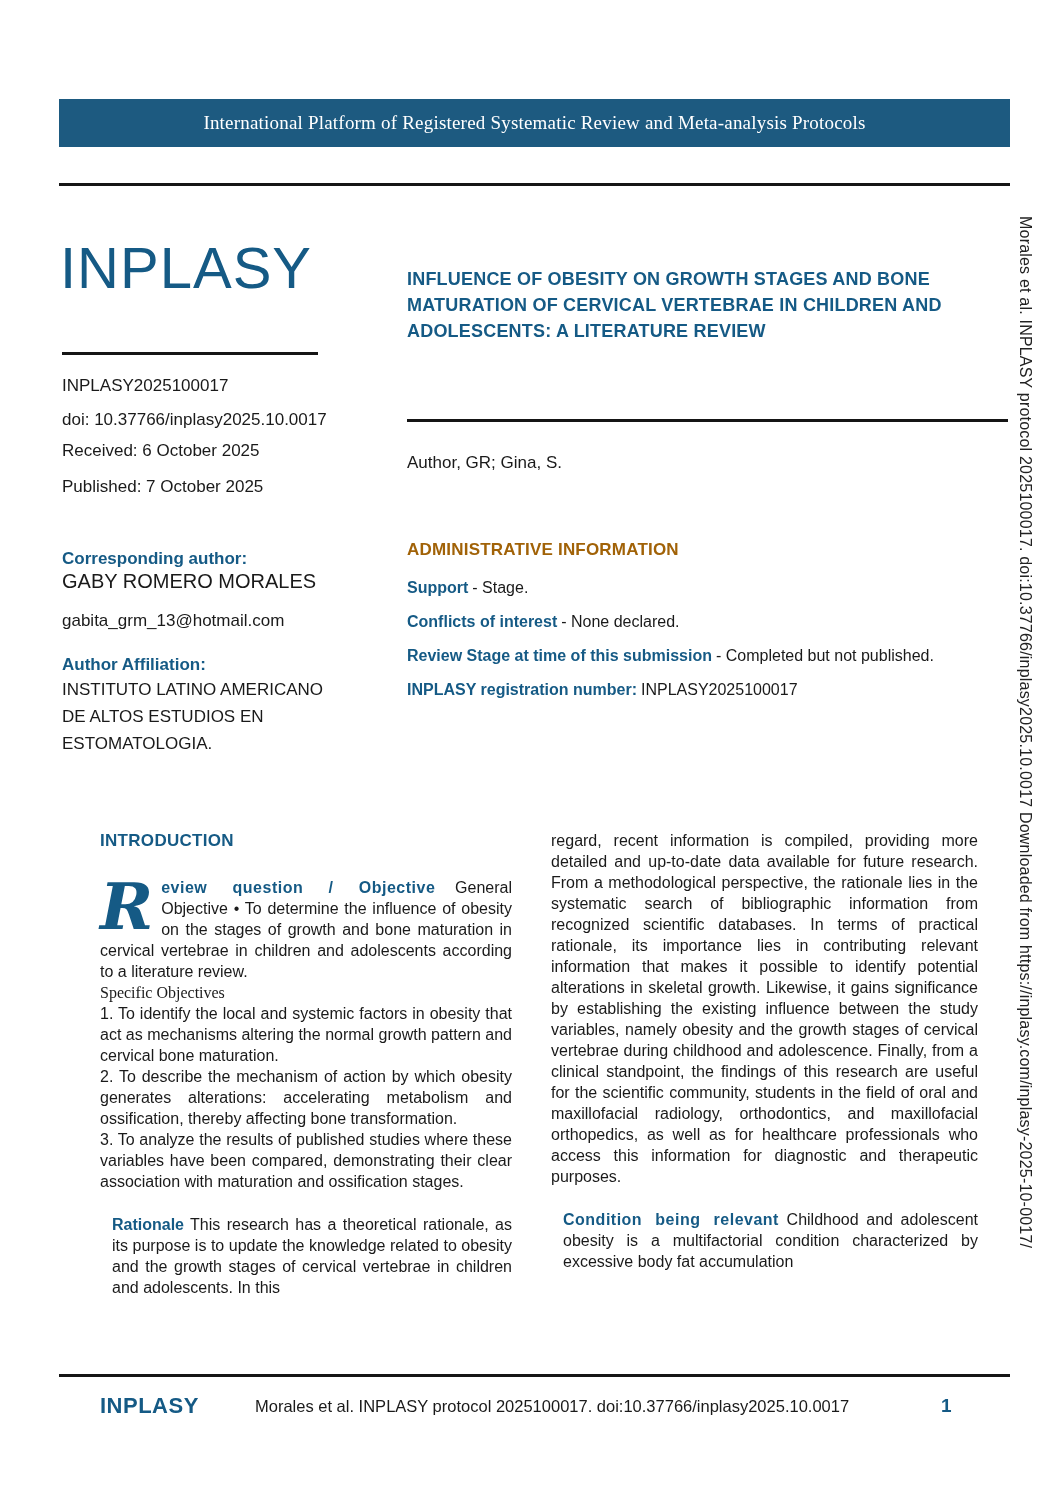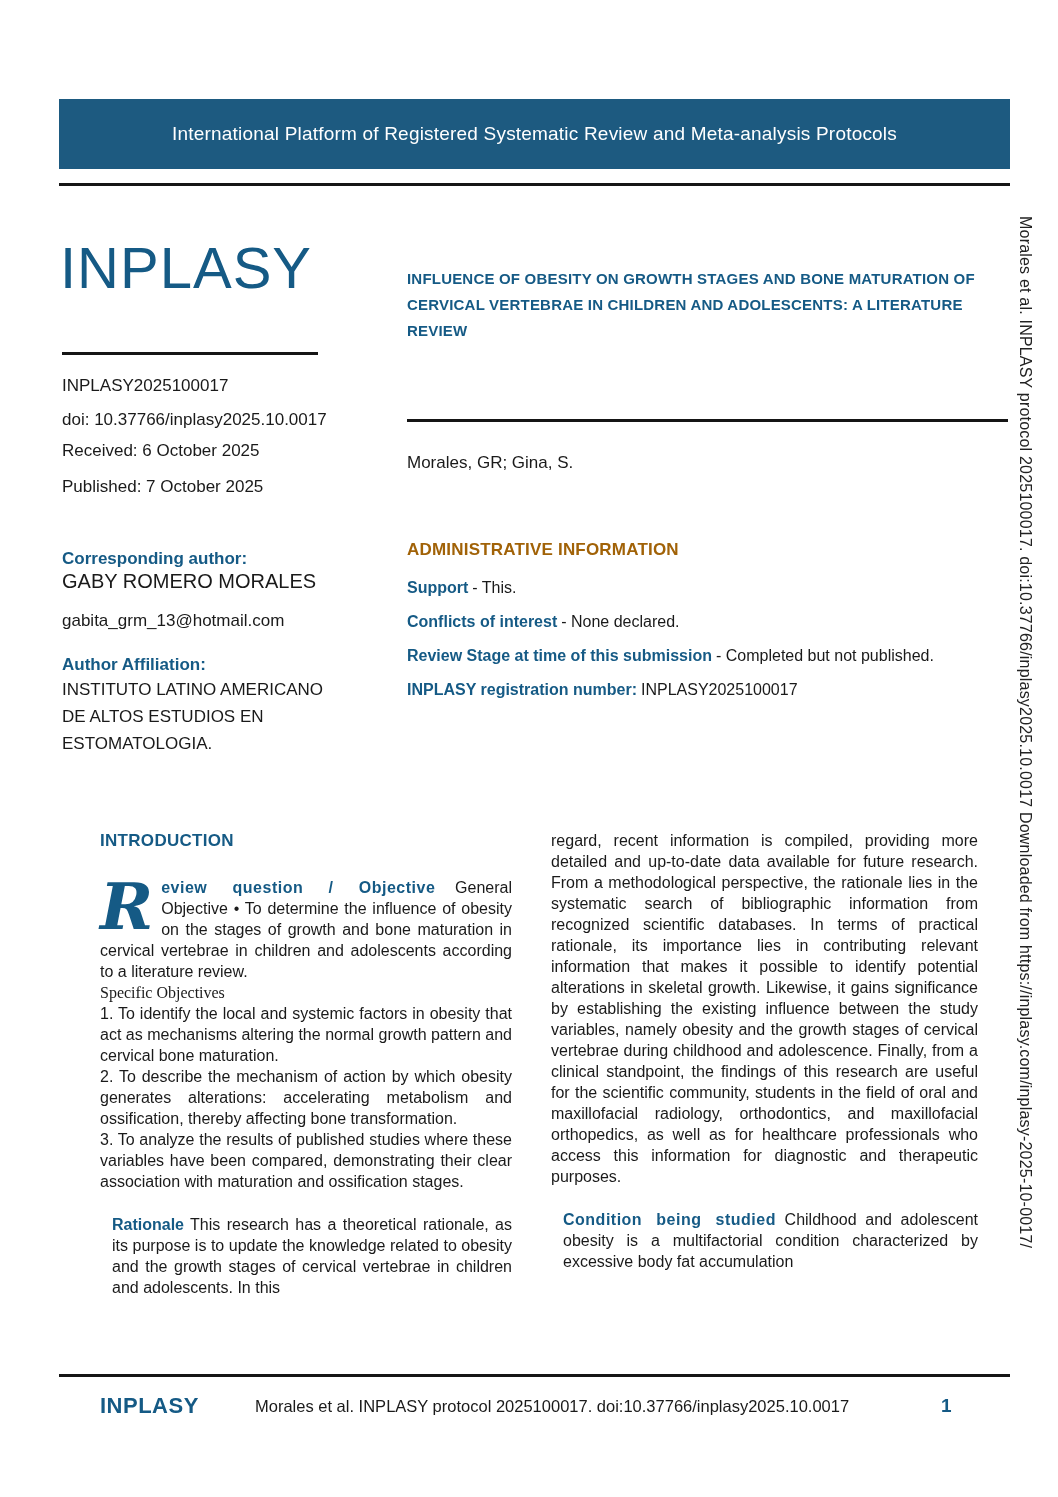--- a/index.html
+++ b/index.html
@@ -5,24 +5,24 @@
   * { margin: 0; padding: 0; box-sizing: border-box; }
   html, body { background: #ffffff; }
   body {
     width: 1058px; height: 1497px;
     position: relative;
     font-family: "Liberation Sans", sans-serif;
     color: #1a1a1a;
     overflow: hidden;
   }
   .banner {
-    position: absolute; left: 59px; top: 99px; width: 951px; height: 70px;
+    position: absolute; left: 59px; top: 99px; width: 951px; height: 48px;
     background: #1d5a80; color: #ffffff;
     display: flex; align-items: center; justify-content: center;
-    font-size: 19px; letter-spacing: 0.2px;
+    font-size: 19px; letter-spacing: 0.2px; font-family: Liberation Serif, serif;
   }
   .rule { position: absolute; background: #151515; }
   .rule-top   { left: 59px;  top: 183px;  width: 951px; height: 3px; }
   .rule-logo  { left: 62px;  top: 352px;  width: 256px; height: 3px; }
   .rule-title { left: 407px; top: 419px;  width: 601px; height: 3px; }
   .rule-foot  { left: 59px;  top: 1374px; width: 951px; height: 3px; }
 
   .logo {
     position: absolute; left: 60px; top: 234px;
     font-size: 58px; color: #155a85; letter-spacing: 1px; font-weight: 400;
@@ -33,21 +33,21 @@
   .blue-label { color: #155a85; font-weight: bold; }
   .corr-label { position: absolute; left: 62px; top: 549px; font-size: 17px; }
   .corr-name  { position: absolute; left: 62px; top: 570px; font-size: 20px; }
   .corr-email { position: absolute; left: 62px; top: 611px; font-size: 17px; }
   .affil-label{ position: absolute; left: 62px; top: 655px; font-size: 17px; text-align: center; }
   .affil-text { position: absolute; left: 62px; top: 676px; font-size: 17px;
                 width: 285px; line-height: 27px; }
 
   .doc-title {
     position: absolute; left: 407px; top: 266px; width: 595px;
-    font-size: 15px; font-weight: bold; color: #155a85; line-height: 26px;
+    font-size: 18px; font-weight: bold; color: #155a85; line-height: 26px;
     letter-spacing: 0.2px;
   }
   .authors { position: absolute; left: 407px; top: 453px; font-size: 17px; }
 
   .admin {
     position: absolute; left: 407px; top: 539px; width: 601px;
     font-size: 16px; line-height: 21px;
   }
   .admin-heading {
     color: #a16207; font-weight: bold; font-size: 17px;
@@ -109,26 +109,26 @@
 
 <div class="corr-label blue-label">Corresponding author:</div>
 <div class="corr-name">GABY ROMERO MORALES</div>
 <div class="corr-email">gabita_grm_13@hotmail.com</div>
 
 <div class="affil-label blue-label">Author Affiliation:</div>
 <div class="affil-text">INSTITUTO LATINO AMERICANO DE ALTOS ESTUDIOS EN ESTOMATOLOGIA.</div>
 
 <div class="doc-title">INFLUENCE OF OBESITY ON GROWTH STAGES AND BONE MATURATION OF CERVICAL VERTEBRAE IN CHILDREN AND ADOLESCENTS: A LITERATURE REVIEW</div>
 <div class="rule rule-title"></div>
-<div class="authors">Morales, GR; Gina, S.</div>
+<div class="authors">Author, GR; Gina, S.</div>
 
 <div class="admin">
   <div class="admin-heading">ADMINISTRATIVE INFORMATION</div>
 
-  <p class="admin-item"><span class="lbl blue-label">Support</span><span>-  This.</span></p>
+  <p class="admin-item"><span class="lbl blue-label">Support</span><span>-  Stage.</span></p>
 
   <p class="admin-item"><span class="lbl blue-label">Conflicts of interest</span><span>- None declared.</span></p>
 
   <p class="admin-item"><span class="lbl blue-label">Review Stage at time of this submission</span><span>- Completed but not published.</span></p>
 
   <p class="admin-item"><span class="lbl blue-label">INPLASY registration number:</span><span>INPLASY2025100017</span></p>
 
 </div>
 
 <div class="col col-left">
@@ -141,21 +141,21 @@
   <p>1. To identify the local and systemic factors in obesity that act as mechanisms altering the normal growth pattern and cervical bone maturation.</p>
   <p>2. To describe the mechanism of action by which obesity generates alterations: accelerating metabolism and ossification, thereby affecting bone transformation.</p>
   <p>3. To analyze the results of published studies where these variables have been compared, demonstrating their clear association with maturation and ossification stages.</p>
 
   <p class="para-gap"><span class="blue-label">Rationale</span> <span>This research has a theoretical rationale, as its purpose is to update the knowledge related to obesity and the growth stages of cervical vertebrae in children and adolescents. In this</span></p>
 </div>
 
 <div class="col col-right">
   <p>regard, recent information is compiled, providing more detailed and up-to-date data available for future research. From a methodological perspective, the rationale lies in the systematic search of bibliographic information from recognized scientific databases. In terms of practical rationale, its importance lies in contributing relevant information that makes it possible to identify potential alterations in skeletal growth. Likewise, it gains significance by establishing the existing influence between the study variables, namely obesity and the growth stages of cervical vertebrae during childhood and adolescence. Finally, from a clinical standpoint, the findings of this research are useful for the scientific community, students in the field of oral and maxillofacial radiology, orthodontics, and maxillofacial orthopedics, as well as for healthcare professionals who access this information for diagnostic and therapeutic purposes.</p>
 
-  <p class="para-gap"><span class="blue-label spaced">Condition being studied</span> <span>Childhood and adolescent obesity is a multifactorial condition characterized by excessive body fat accumulation</span></p>
+  <p class="para-gap"><span class="blue-label spaced">Condition being relevant</span> <span>Childhood and adolescent obesity is a multifactorial condition characterized by excessive body fat accumulation</span></p>
 </div>
 
 <div class="rule rule-foot"></div>
 <div class="footer-logo">INPLASY</div>
 <div class="footer-citation">Morales et al. INPLASY protocol 2025100017. doi:10.37766/inplasy2025.10.0017</div>
 <div class="footer-page">1</div>
 
 <div class="side-note">Morales et al. INPLASY protocol 2025100017. doi:10.37766/inplasy2025.10.0017 Downloaded from https://inplasy.com/inplasy-2025-10-0017/</div>
 
 </body></html>

